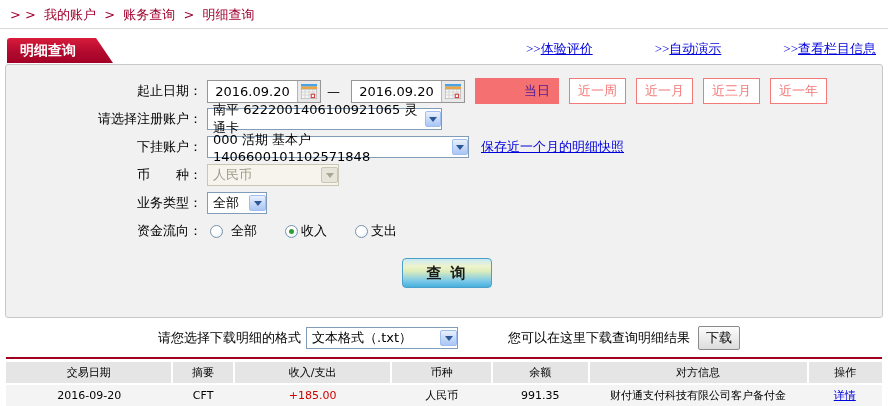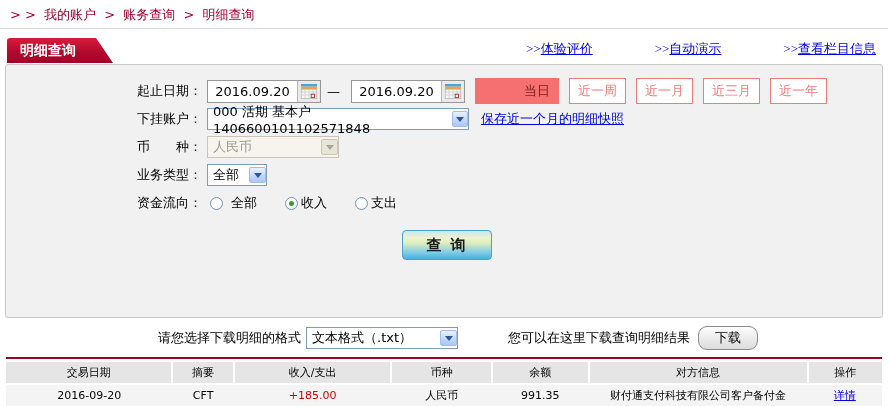--- a/index.html
+++ b/index.html
@@ -35,21 +35,21 @@
   .date-box input { flex:1; width:60px; border:none; outline:none; text-align:center;
     font-size:13px; font-family:inherit; background:transparent; }
   .cal-btn { width:23px; height:21px; background:#e9e9e9; border-left:1px solid #b5b5b5;
     display:flex; align-items:center; justify-content:center; cursor:pointer; }
   .date-dash { margin:0 6px; }
 
   
   .qbtn { height:26px; padding:0 8px; margin-left:10px; background:#fff;
     border:1px solid #f47a7a; color:#f47a7a; font-size:13px; cursor:pointer;
     font-family:inherit; }
-  .qbtn.active { background:#f57070; color:#7f1d1d; border-color:#f57070;padding-left:48px; }
+  .qbtn.active { background:#f57070; color:#4c1d95; border-color:#f57070;padding-left:48px; }
 
   
   .sel { display:inline-flex; align-items:center; height:22px; background:#fff;
     border:1px solid #7f9db9; margin-left:5px; padding-left:5px; cursor:pointer; }
   .sel-arrow { width:17px; height:16px; margin-left:auto; border:1px solid #9ebdf0;
     border-radius:2px; background:linear-gradient(180deg,#eaf1fd 0%,#c2d6f8 60%,#aac6f4 100%);
     display:flex; align-items:center; justify-content:center; }
   .sel-arrow i { width:0; height:0; border-left:4px solid transparent;
     border-right:4px solid transparent; border-top:5px solid #2b5797; }
   .sel.disabled { background:#f6f4ec; border-color:#c9c6b4; color:#9b9b8b; cursor:default; }
@@ -73,22 +73,22 @@
   .query-row { margin-top:13px; padding-left:396px; }
   .query-btn { width:90px; height:30px; border:1px solid #4aa0c8; border-radius:4px;
     background:linear-gradient(180deg,#c9e9f5 0%,#eef3cc 26%,#dcedbc 44%,#7cc9e8 78%,#46b0dc 100%);
     font-size:15px; font-weight:bold; color:#1a1a1a; letter-spacing:2px; cursor:pointer;
     font-family:inherit; }
 
   
   .dl-row { display:flex; align-items:center; height:34px; padding-left:158px; margin-top:3px; }
   .dl-sel { width:152px; }
   .dl-hint { margin-left:50px; }
-  .dl-btn { width:60px; height:24px; margin-left:8px; border:1px solid #8a8a8a;
-    border-radius:9px; background:linear-gradient(180deg,#fdfdfd,#dcdcdc);
+  .dl-btn { width:42px; height:24px; margin-left:8px; border:1px solid #8a8a8a;
+    border-radius:2px; background:linear-gradient(180deg,#fdfdfd,#dcdcdc);
     font-size:13px; cursor:pointer; font-family:inherit; }
 
   
   .table-wrap { margin:2px 6px 0 6px; border-top:2px solid #a0001e; padding-top:3px; }
   table { width:100%; border-collapse:collapse; font-size:11px; table-layout:fixed; }
   th { background:#e5e5e5; font-weight:normal; height:22px; border-left:2px solid #fff;
     text-align:center; }
   th:first-child { border-left:none; }
   td { background:#f4f4f4; height:22px; text-align:center; border-top:2px solid #fff; }
   .c-date{width:19%}.c-memo{width:7%}.c-amt{width:18%}.c-cur{width:11.5%}
@@ -146,20 +146,29 @@
         </svg>
       </span>
     </span>
     <button class="qbtn active">当日</button>
     <button class="qbtn">近一周</button>
     <button class="qbtn">近一月</button>
     <button class="qbtn">近三月</button>
     <button class="qbtn">近一年</button>
   </div>
 
+  <div class="form-row">
+    <span class="form-label">请选择注册账户：</span>
+    <span class="sel" style="width:235px">
+      <span>南平  6222001406100921065  灵通卡</span>
+      <span class="sel-arrow">
+          <i></i>
+        </span>
+    </span>
+  </div>
 
   <div class="form-row">
     <span class="form-label">下挂账户：</span>
     <span class="sel" style="width:262px">
       <span>000  活期  基本户  1406600101102571848</span>
       <span class="sel-arrow">
           <i></i>
         </span>
     </span>
     <span class="snap-link">保存近一个月的明细快照</span>

